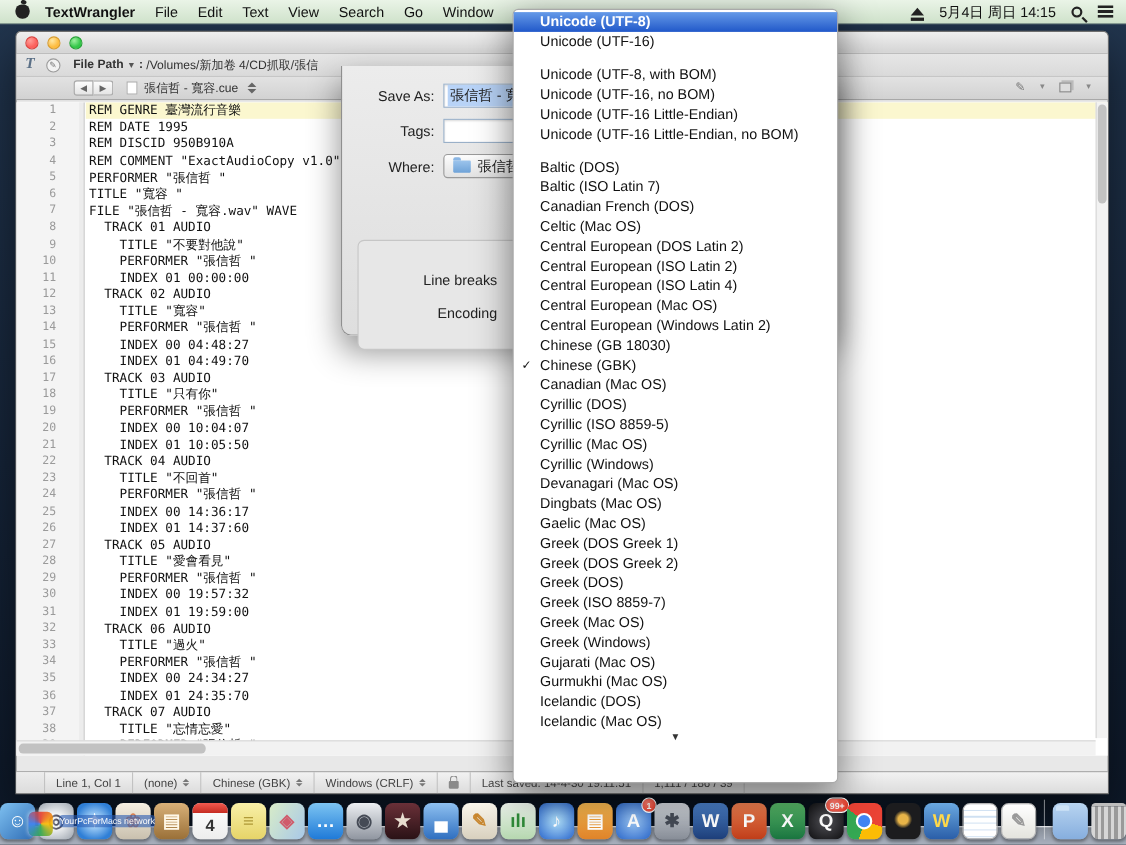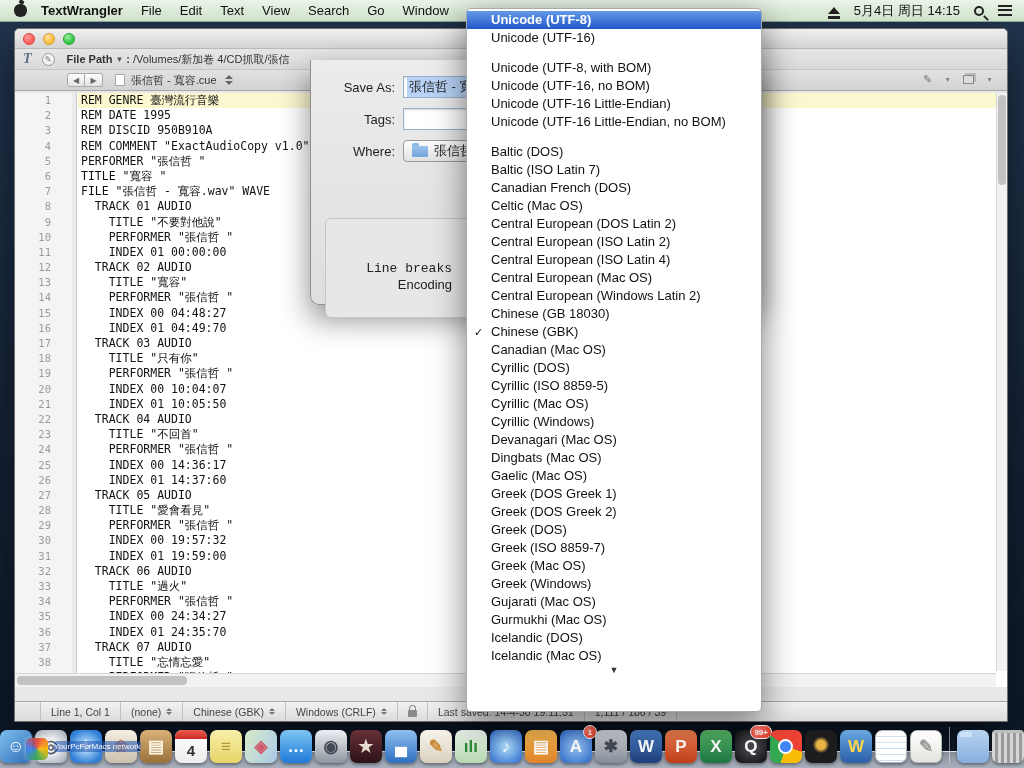--- a/index.html
+++ b/index.html
@@ -467,21 +467,21 @@
       </span>
   </div>
   <div class="sh-row" style="top:80px; right:10px; left:0;">
     <span class="sh-label">Where:</span>
     <span class="where-btn" style="flex:1;">
         <span class="folder"></span>
         <span>張信哲</span>
       </span>
   </div>
   <div class="inset">
-    <span class="inset-label" style="top:42px;font-family:Liberation Mono, monospace;">Line breaks</span>
+    <span class="inset-label" style="top:28px;">Line breaks</span>
     <span class="inset-label" style="top:58px;">Encoding</span>
   </div>
 </div>
 
 <div class="popup" id="enc-menu">
   <div class="menu-item selected"><span class="check"></span><span>Unicode (UTF-8)</span></div>
     <div class="menu-item"><span class="check"></span><span>Unicode (UTF-16)</span></div>
     <div class="menu-sep"></div>
     <div class="menu-item"><span class="check"></span><span>Unicode (UTF-8, with BOM)</span></div>
     <div class="menu-item"><span class="check"></span><span>Unicode (UTF-16, no BOM)</span></div>

